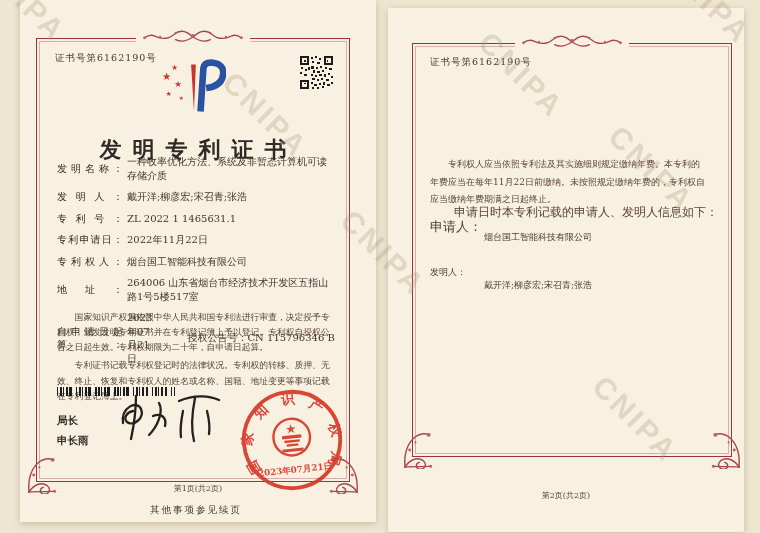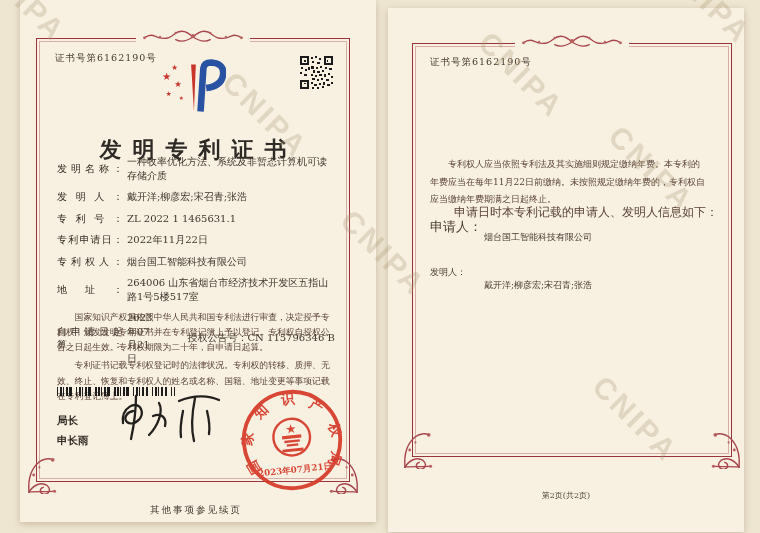--- a/index.html
+++ b/index.html
@@ -267,20 +267,21 @@
         <text x="55" y="48" font-size="13" text-anchor="middle">★</text>
         <rect x="45" y="50" width="20" height="3.5"></rect>
         <rect x="47" y="55" width="16" height="2.5"></rect>
         <rect x="49" y="59" width="12" height="2.5"></rect>
         <rect x="44" y="64" width="22" height="3"></rect>
       </g>
       <text x="55" y="89" font-size="9" fill="#d63a2a" text-anchor="middle" font-weight="bold">2023年07月21日</text>
     </svg>
   </span>
 
+  <div class="pfooter">第1页(共2页)</div>
 </div>
 
 <div class="page" id="page2">
   <div class="frame">
     <span class="orn-top"><svg width="104" height="18">
           <use href="#orn-top"></use>
         </svg></span>
     <span class="orn-corner bl"><svg width="42" height="38">
           <use href="#orn-corner"></use>
         </svg></span>

